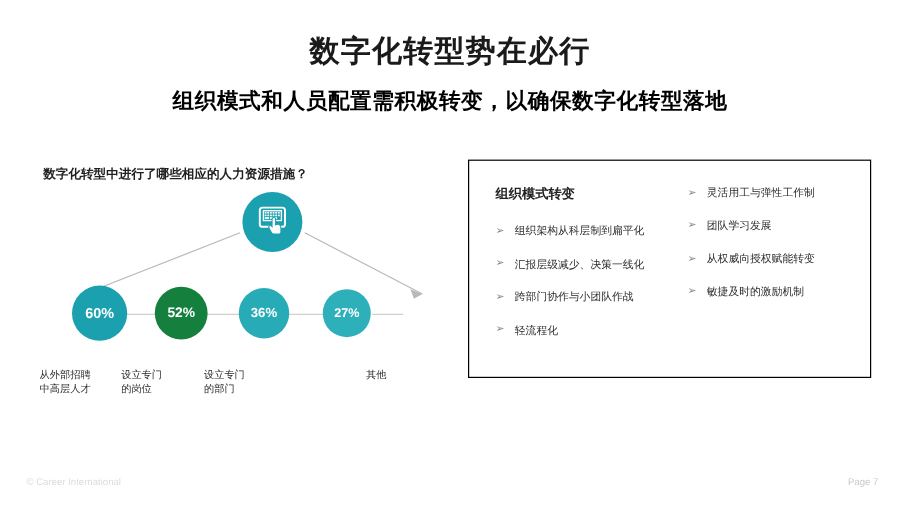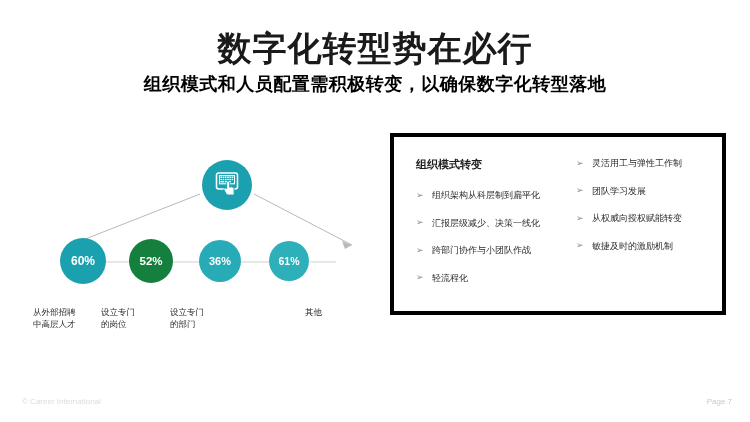--- a/index.html
+++ b/index.html
@@ -18,21 +18,21 @@
     overflow: hidden;
   }
 
   
   .title {
     position: absolute;
     top: 26px;
     left: 0;
     width: 750px;
     text-align: center;
-    font-size: 34px;
+    font-size: 25px;
     font-weight: bold;
     color: #1a1a1a;
     letter-spacing: 1px;
   }
   .subtitle {
     position: absolute;
     top: 72px;
     left: 0;
     width: 750px;
     text-align: center;
@@ -108,21 +108,21 @@
     color: #2b2b2b;
   }
 
   
   .right-panel {
     position: absolute;
     left: 390px;
     top: 133px;
     width: 336px;
     height: 182px;
-    border: 4px solid #000000;
+    border: 1px solid #000000;
     background: #ffffff;
     box-sizing: border-box;
   }
   .col {
     position: absolute;
     top: 20px;
   }
   .col-left { left: 22px; width: 155px; }
   .col-right { left: 182px; width: 150px; }
   .col-head {
@@ -167,20 +167,21 @@
 </style>
 </head>
 <body>
 
 <div id="slide">
 
   <div class="title">数字化转型势在必行</div>
   <div class="subtitle">组织模式和人员配置需积极转变，以确保数字化转型落地</div>
 
   <div class="left-panel">
+    <div class="question">数字化转型中进行了哪些相应的人力资源措施？</div>
 
     <div class="diagram">
       <svg width="350" height="150" viewBox="0 0 350 150">
 
         <line x1="178" y1="42" x2="48" y2="93" stroke="#b9b9b9" stroke-width="1"></line>
         <polygon points="48,93 58,89 55,97" fill="#b9b9b9"></polygon>
 
         <line x1="232" y1="42" x2="330" y2="93" stroke="#b9b9b9" stroke-width="1"></line>
         <polygon points="330,93 320,89 323,97" fill="#b9b9b9"></polygon>
 
@@ -235,21 +236,21 @@
 
     <div class="node" style="left:177px; top:112px; width:42px; height:42px; background:#27abb6; font-size:11px;">
       <span>36%</span>
     </div>
     <div class="node-label" style="left:148px; top:160px; width:100px;">
       <div>设立专门</div>
       <div>的部门</div>
     </div>
 
     <div class="node" style="left:247px; top:113px; width:40px; height:40px; background:#2db0ba; font-size:10.5px;">
-      <span>61%</span>
+      <span>27%</span>
     </div>
 
     <div class="node-label" style="left:283px; top:160px; width:100px;">
       <div>其他</div>
     </div>
   </div>
 
 
   <div class="right-panel">
 

